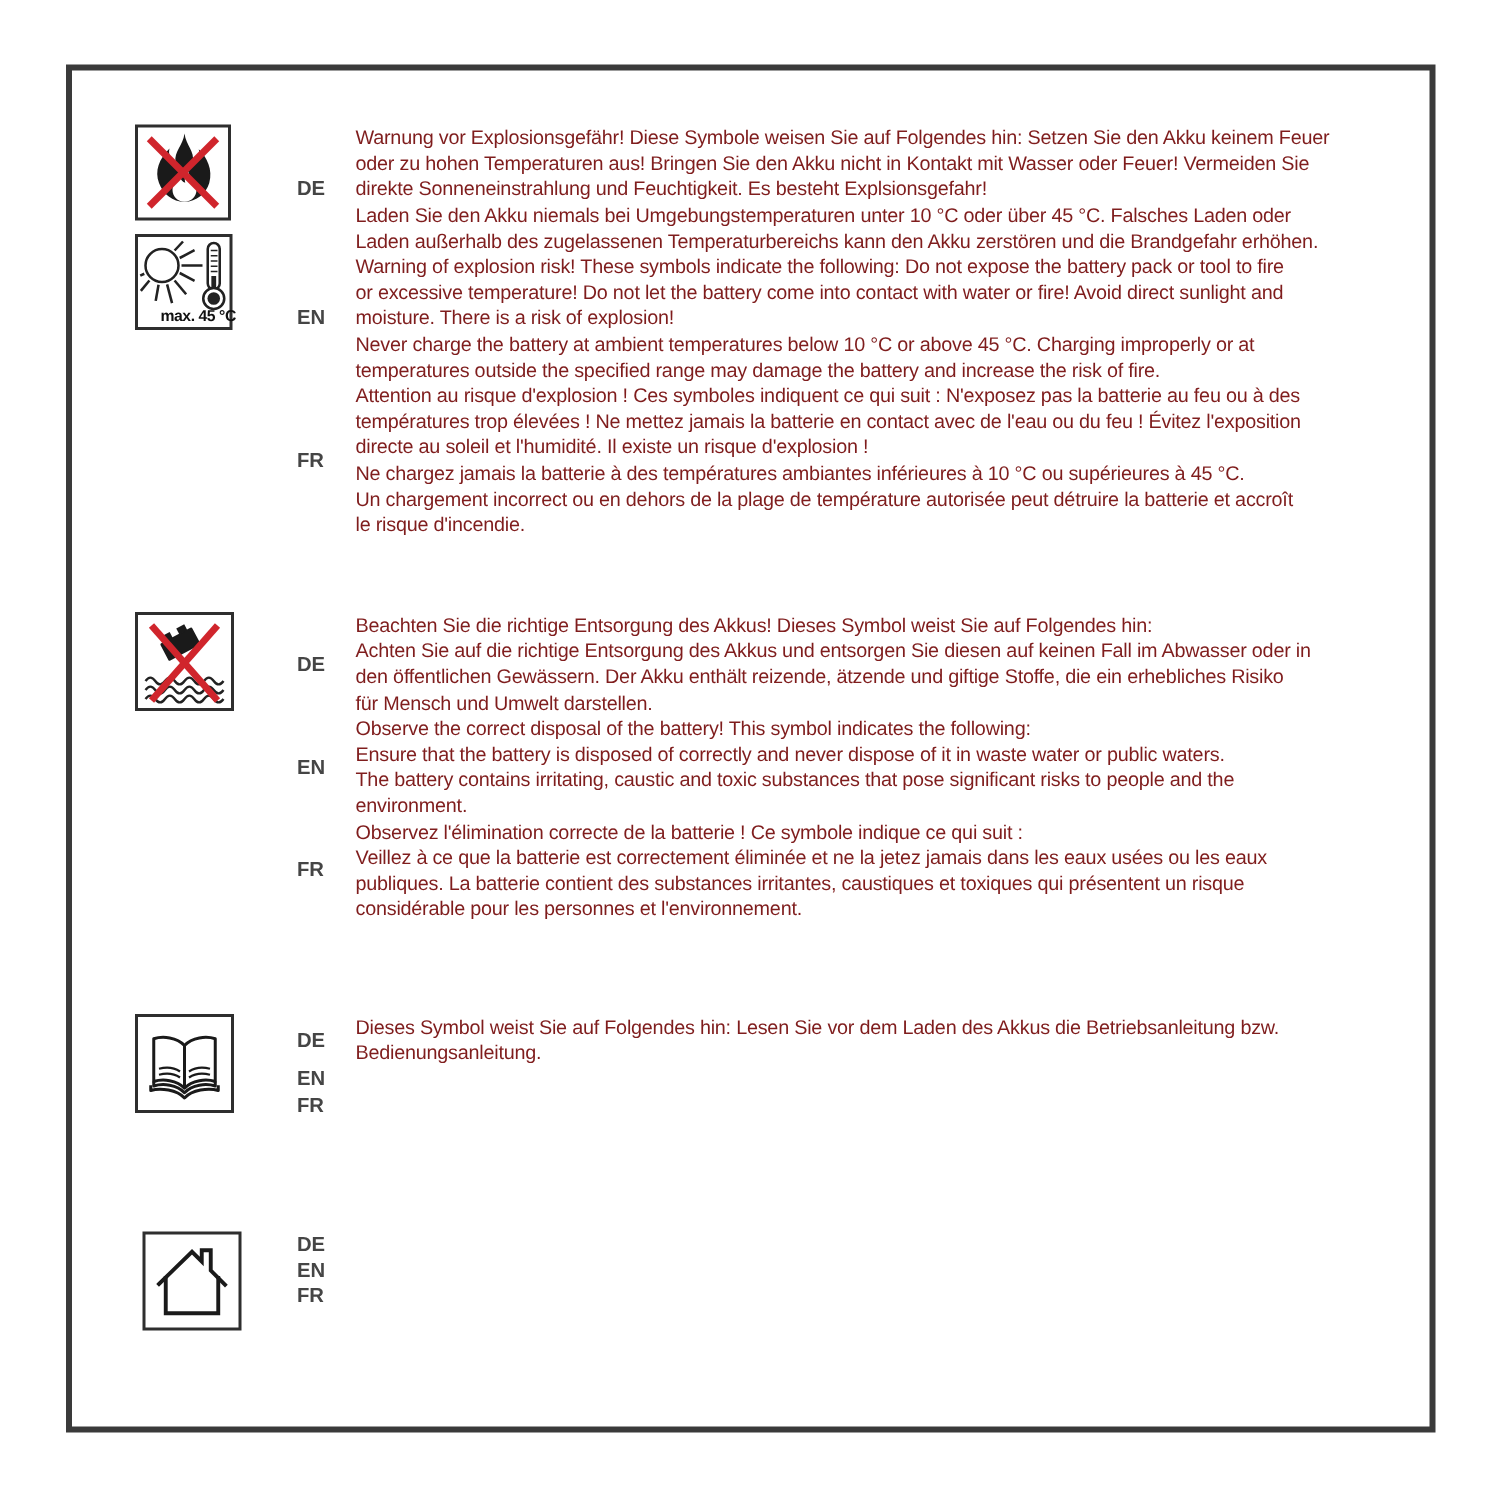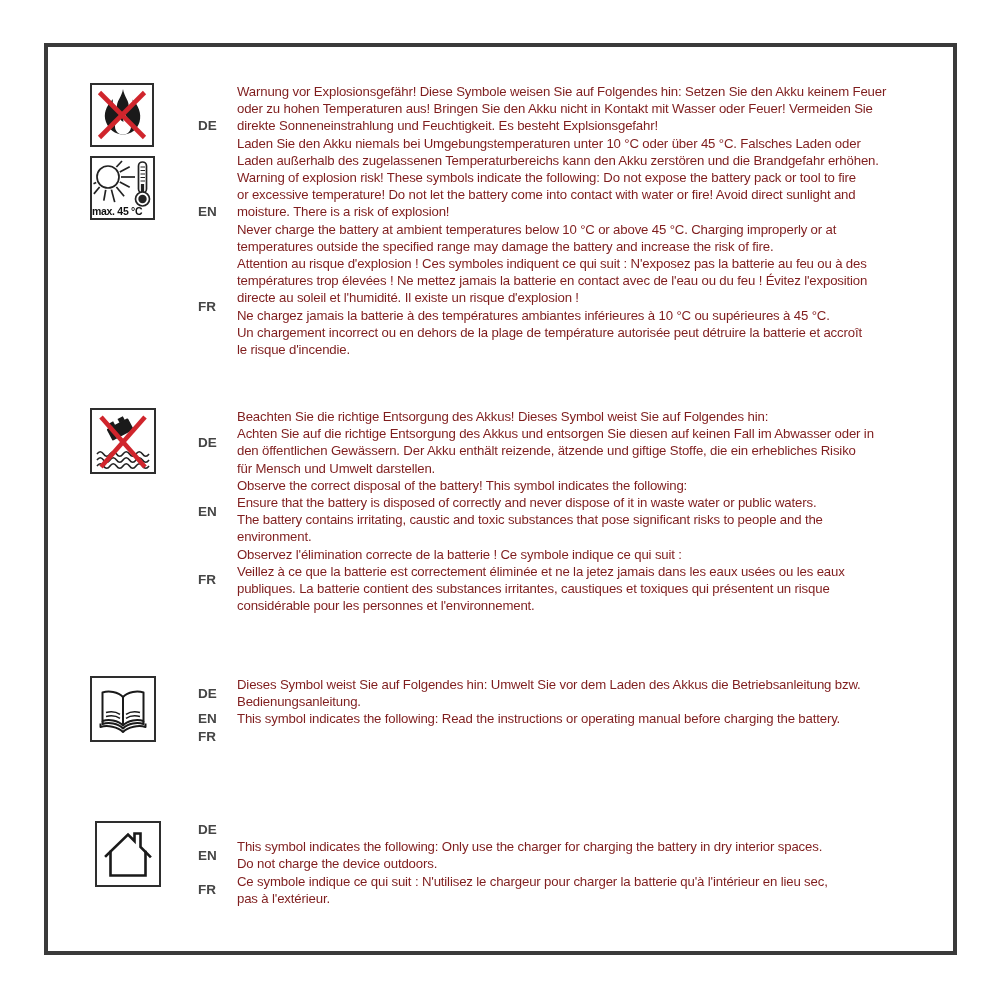--- a/index.html
+++ b/index.html
@@ -16,21 +16,21 @@
   #section-2 { top:408px; }
   #section-3 { top:676px; }
   #section-4 { top:821px; }
   .icon-col { width:108px; flex-shrink:0; display:flex; flex-direction:column; gap:9px; align-items:flex-start; }
   .sym {
     width:60px; height:60px; border:2px solid #2e2e2e; background:#fff;
     position:relative; box-sizing:content-box;
   }
   .sym svg { display:block; width:100%; height:100%; }
   .temp-label {
-    position:absolute; bottom:1px; left:0; font-size:10.5px; font-weight:700;
+    position:absolute; bottom:1px; left:15px; font-size:10.5px; font-weight:700;
     color:#111; letter-spacing:-0.3px; white-space:nowrap;
   }
   .entries { flex:1; min-width:0; }
   .entry { display:flex; align-items:center; }
   .lang {
     width:39px; flex-shrink:0; font-weight:700; font-size:13.5px;
     line-height:17.2px; color:#454545;
   }
   .txt {
     font-size:13.2px; line-height:17.2px; color:#7f1d1d;
@@ -169,26 +169,25 @@
           <path d="M34 40.3 C37.5 38 43 37.2 48 38.5"></path>
           <path d="M14 34.5 C19 33.2 24.5 34 28 36.3"></path>
           <path d="M34 36.3 C37.5 34 43 33.2 48 34.5"></path>
         </g>
       </svg>
     </div>
   </div>
   <div class="entries">
     <div class="entry">
       <span class="lang">DE</span>
-      <span class="txt">Dieses Symbol weist Sie auf Folgendes hin: Umwelt Sie vor dem Laden des Akkus die Betriebsanleitung bzw.
+      <span class="txt">Dieses Symbol weist Sie auf Folgendes hin: Lesen Sie vor dem Laden des Akkus die Betriebsanleitung bzw.
 Bedienungsanleitung.</span>
     </div>
     <div class="entry">
       <span class="lang">EN</span>
-      <span class="txt">This symbol indicates the following: Read the instructions or operating manual before charging the battery.</span>
     </div>
     <div class="entry">
       <span class="lang">FR</span>
     </div>
   </div>
 </div>
 
 <div class="section" id="section-4">
   <div class="icon-col">
     <div class="sym" style="width:62px;height:62px;margin-left:5px;">
@@ -199,22 +198,18 @@
         </g>
       </svg>
     </div>
   </div>
   <div class="entries">
     <div class="entry">
       <span class="lang">DE</span>
     </div>
     <div class="entry">
       <span class="lang">EN</span>
-      <span class="txt">This symbol indicates the following: Only use the charger for charging the battery in dry interior spaces.
-Do not charge the device outdoors.</span>
-    </div>
-    <div class="entry">
-      <span class="lang">FR</span>
-      <span class="txt">Ce symbole indique ce qui suit : N'utilisez le chargeur pour charger la batterie qu'à l'intérieur en lieu sec,
-pas à l'extérieur.</span>
+    </div>
+    <div class="entry">
+      <span class="lang">FR</span>
     </div>
   </div>
 </div>
 
 </body></html>

